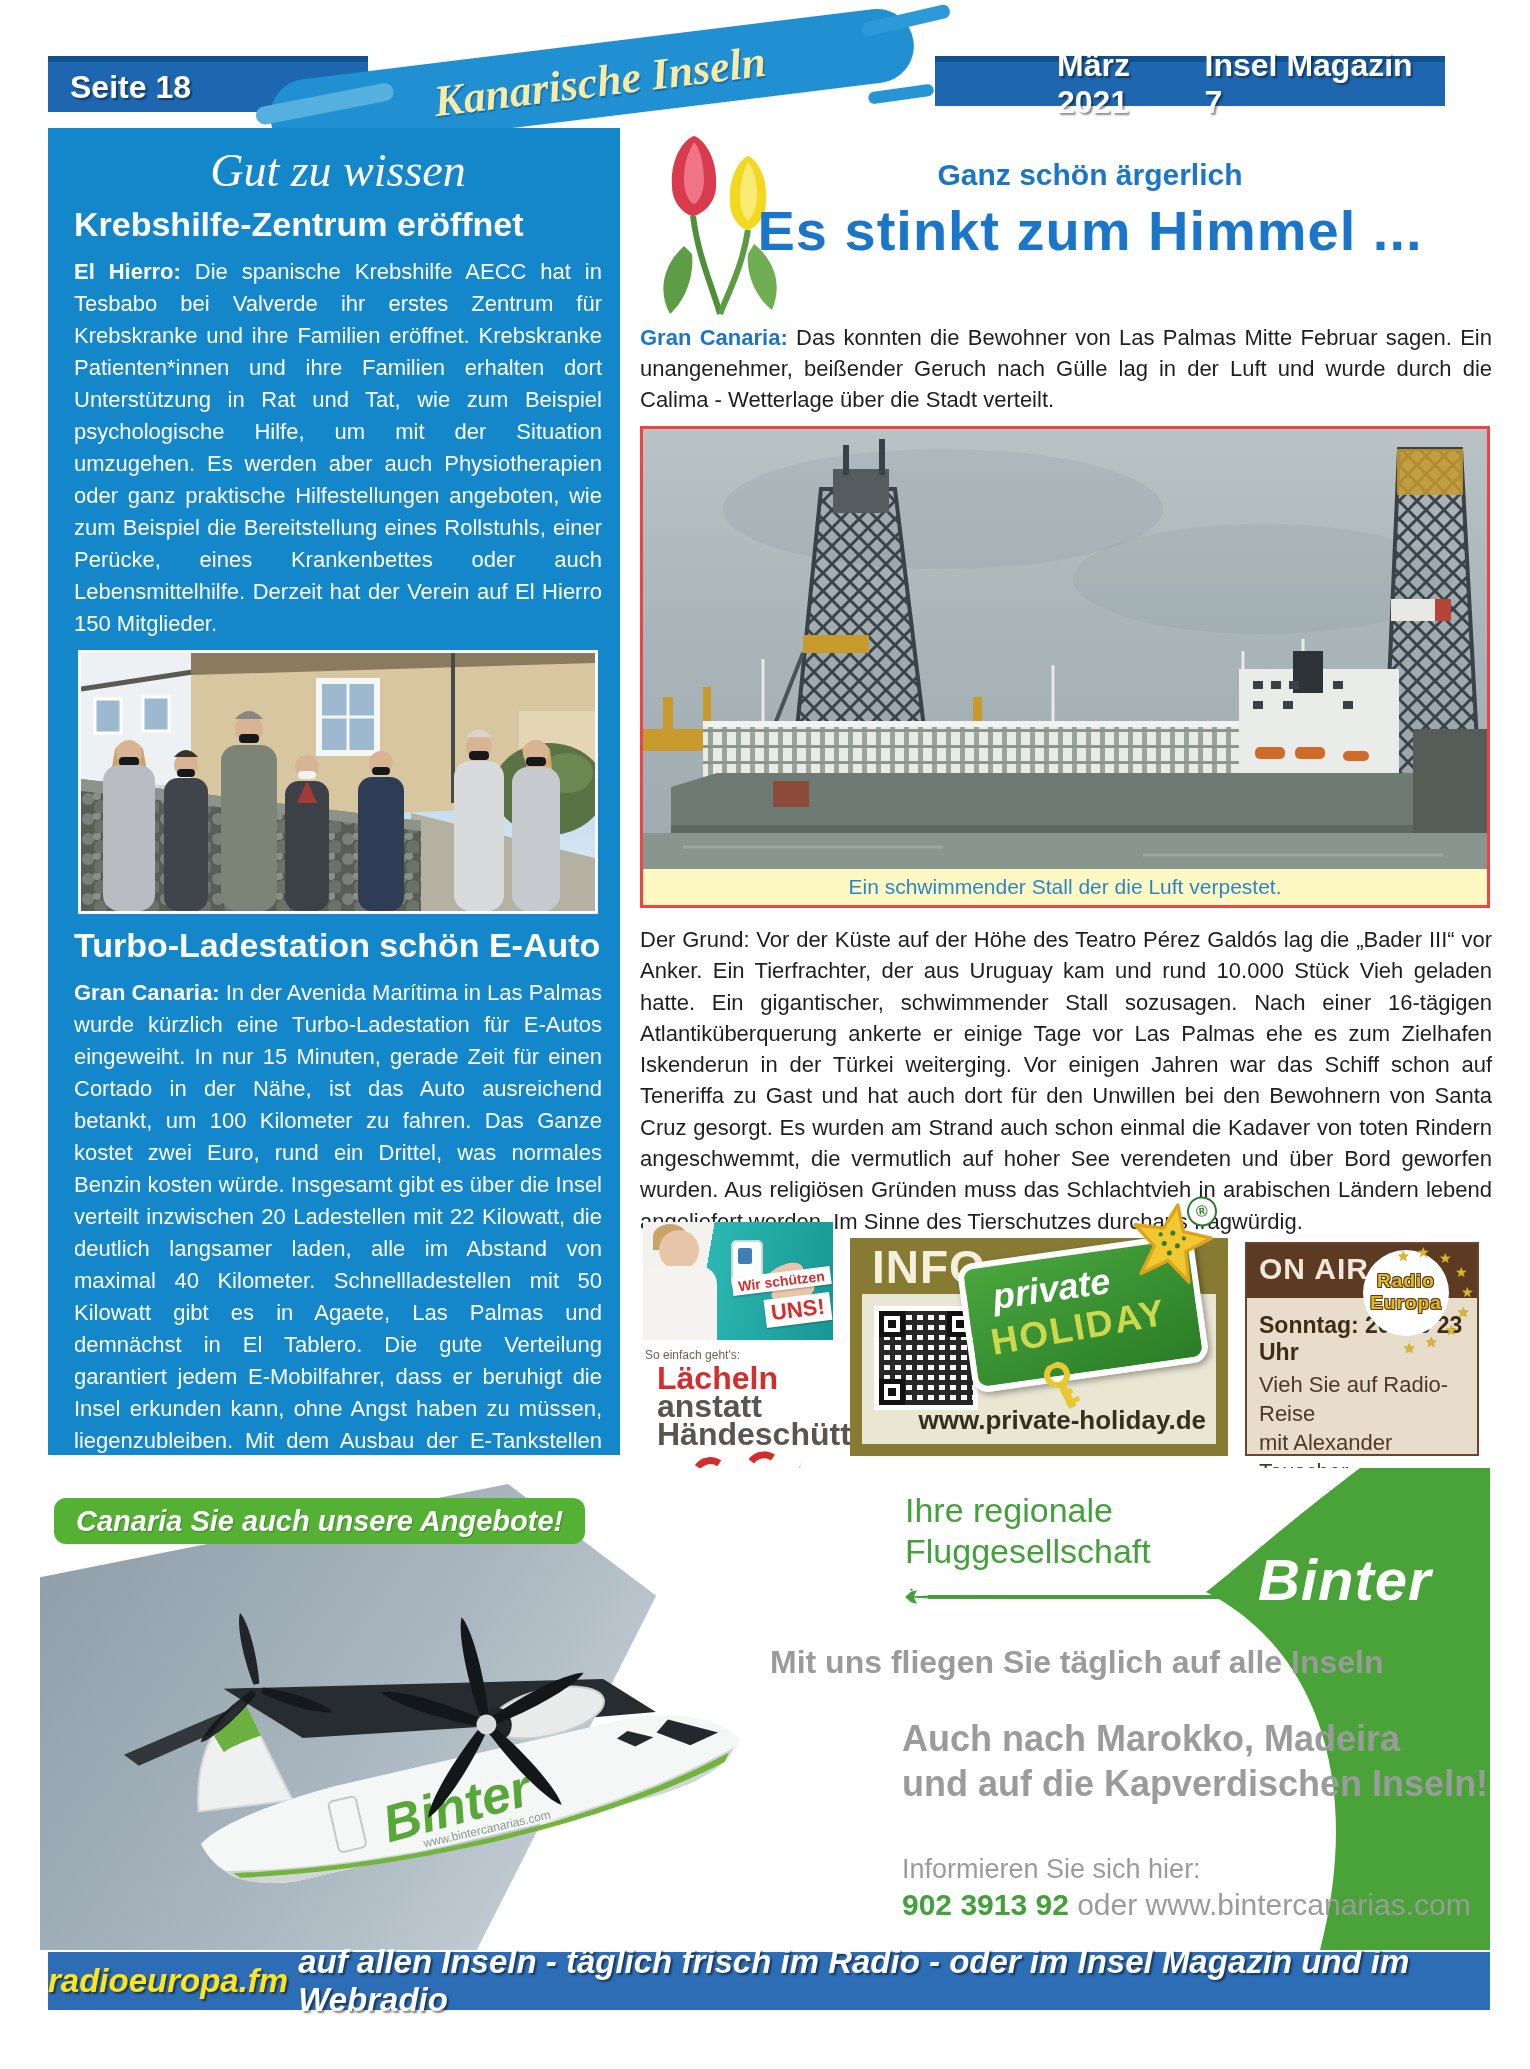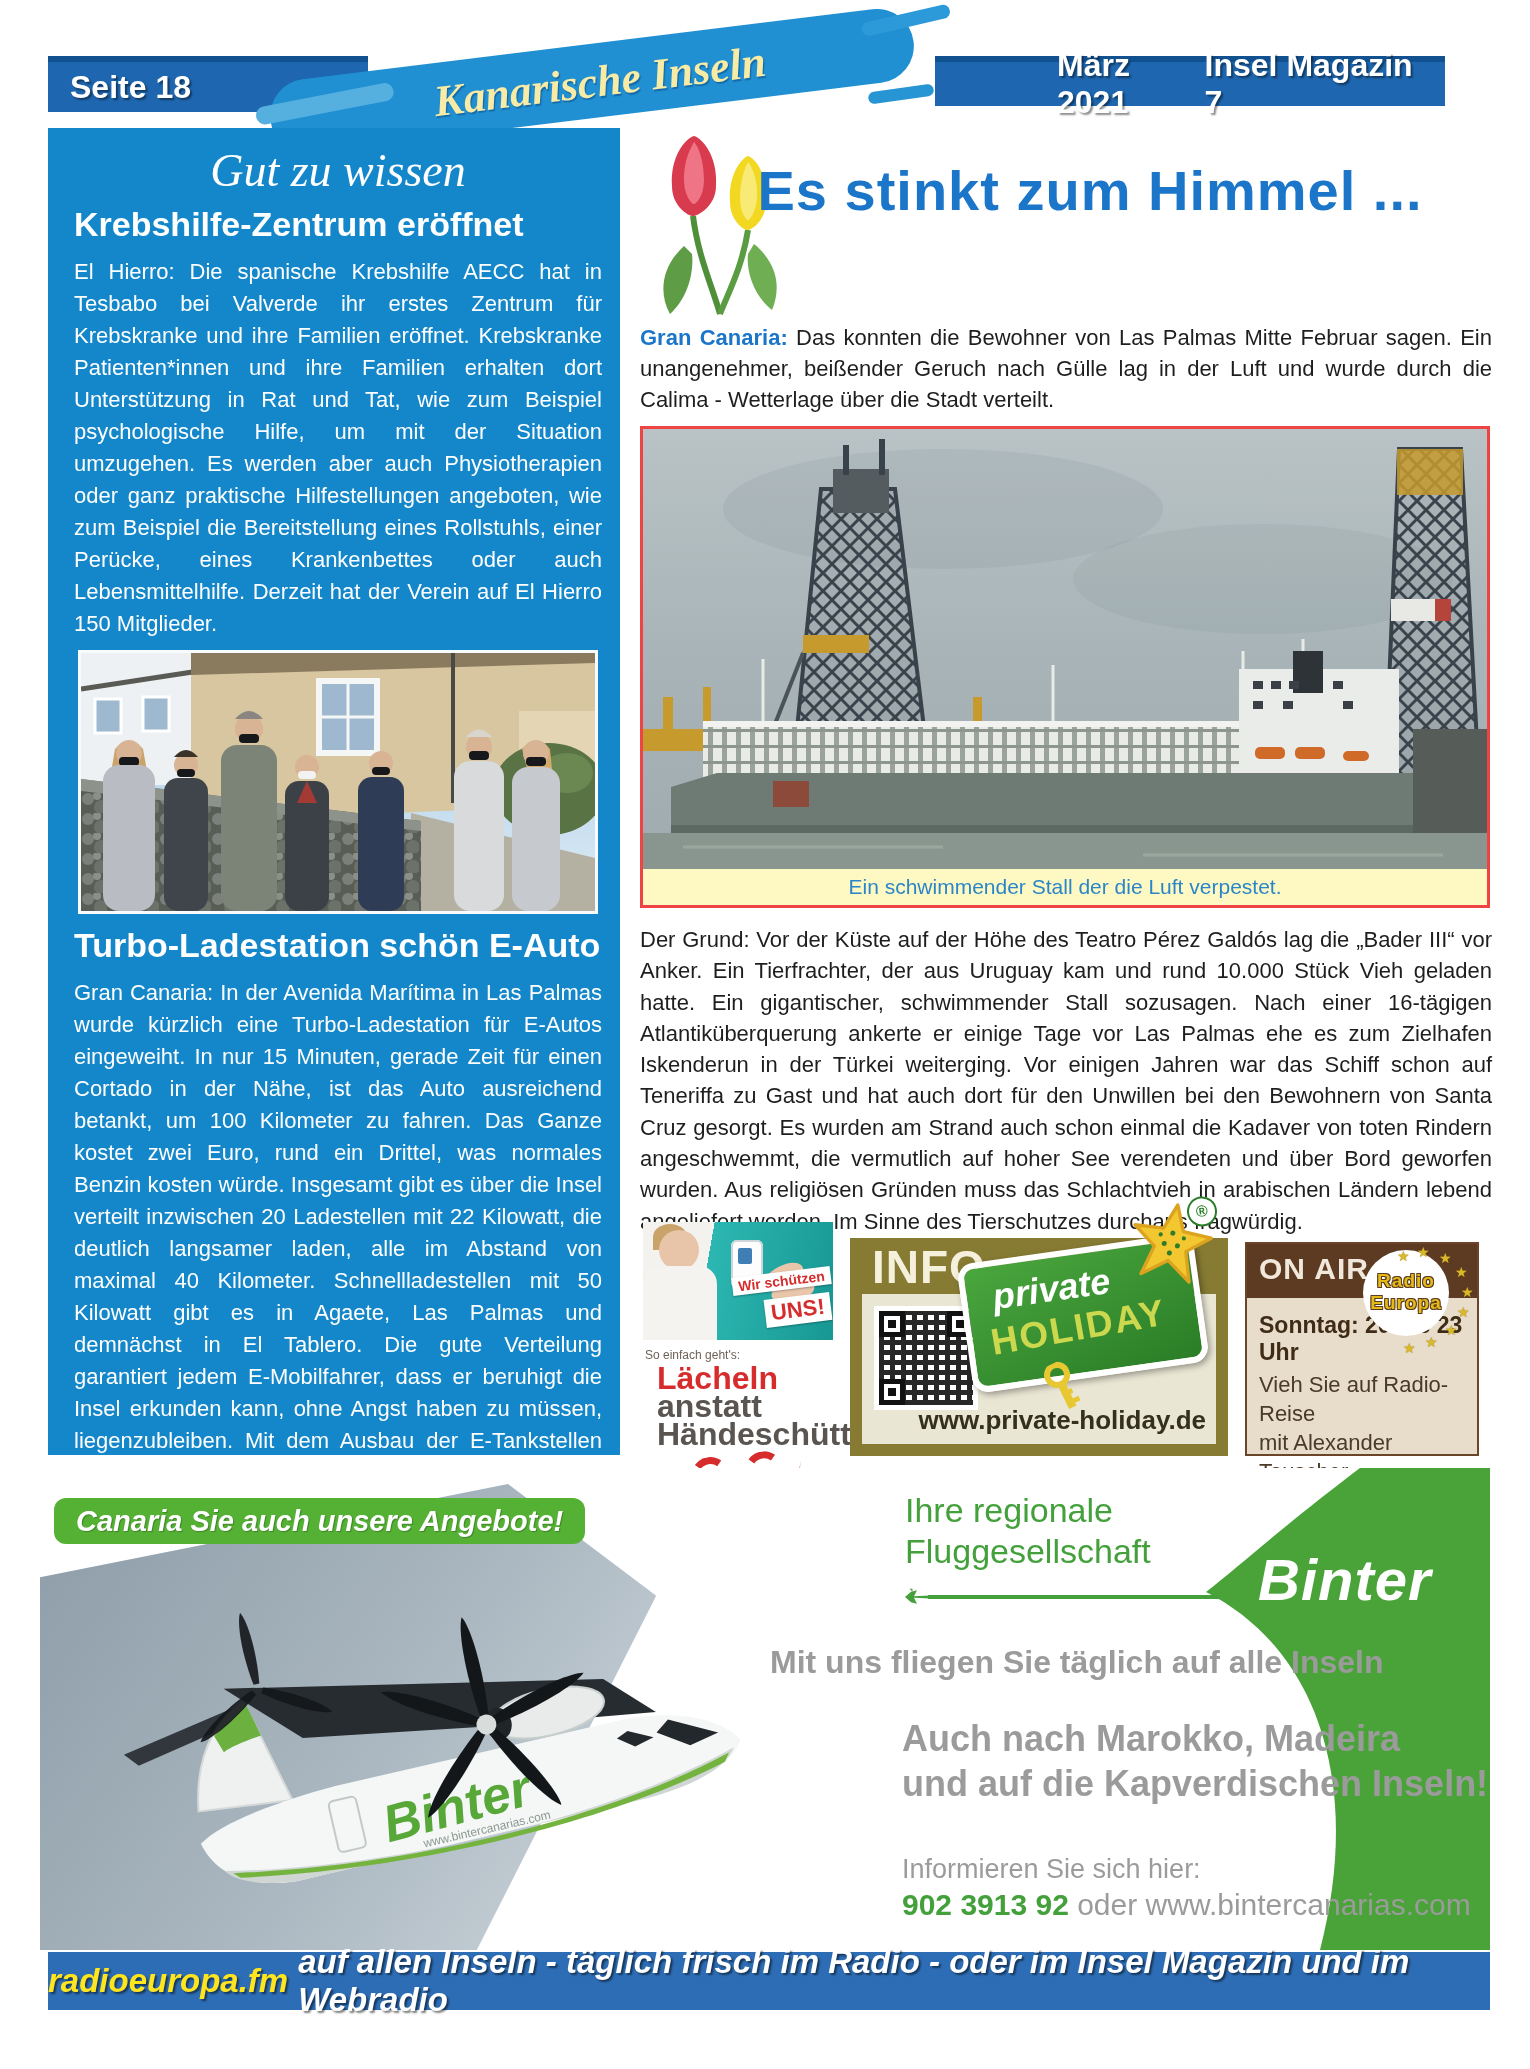--- a/index.html
+++ b/index.html
@@ -25,21 +25,21 @@
          transform:rotate(-7deg);font-family:"Liberation Serif", serif;font-style:italic;
          font-weight:bold;font-size:44px;color:#f7eba6;text-shadow:1px 2px 1px rgba(13,74,134,.55);}
 
   
   .bluebox{position:absolute;left:48px;top:128px;width:572px;height:1327px;background:#1487ca;
            color:#fff;box-sizing:border-box;padding:12px 18px 0 26px;overflow:hidden;}
   .gut{font-family:"Liberation Serif", serif;font-style:italic;font-size:46px;text-align:center;
        margin:4px 0 8px 0;}
   .bluehead{font-size:34px;font-weight:bold;text-align:left;margin:8px 0 12px 0;}
   .bluebody{font-size:22px;line-height:32px;text-align:justify;margin:0 0 10px 0;hyphens:auto;}
-  .bluebody .lead{font-weight:normal;margin-top:16px;}
+  .bluebody .lead{font-weight:bold;margin-top:16px;}
   .photo1{position:relative;width:514px;height:258px;margin:8px auto 12px auto;
           border:3px solid rgba(255,255,255,.9);overflow:hidden;background:#b3d2ea;}
 
   
   .kickwrap{position:absolute;left:690px;top:158px;width:800px;text-align:center;color:#1b75c9;}
   .kicker{font-size:30px;font-weight:bold;margin:0 0 6px 0;}
   .headline{font-size:56px;font-weight:bold;margin:0;letter-spacing:1px;}
   .tulips{position:absolute;left:642px;top:128px;width:152px;height:192px;}
   .intro,.rbody{position:absolute;left:640px;width:852px;font-size:22px;line-height:31px;
           color:#1e1e1e;text-align:justify;hyphens:auto;}
@@ -241,20 +241,21 @@
       <path d="M106,102 C100,140 86,165 78,186" stroke="#5a9c42" stroke-width="6" fill="none"></path>
       <path d="M42,118 C20,138 16,164 28,186 C46,170 52,144 50,126 Z" fill="#5f9c46"></path>
       <path d="M112,116 C134,134 140,158 130,182 C112,168 104,144 106,126 Z" fill="#6fae52"></path>
       <path d="M30,58 C28,28 44,10 52,8 C60,10 76,28 74,58 C74,78 56,88 51,88 C46,88 30,78 30,58 Z" fill="#d83a4e"></path>
       <path d="M42,52 C42,30 50,18 52,14 C56,18 62,32 62,52 C62,68 54,76 52,76 C49,76 42,66 42,52 Z" fill="#ef7485"></path>
       <path d="M88,74 C86,46 100,30 106,28 C113,30 126,46 124,74 C124,92 110,102 106,102 C101,102 88,92 88,74 Z" fill="#f2d820"></path>
       <path d="M98,70 C98,50 104,38 106,34 C110,38 116,52 115,70 C114,84 108,92 106,92 C103,92 98,82 98,70 Z" fill="#f8ea74"></path>
     </svg>
   </div>
   <div class="kickwrap">
+    <div class="kicker">Ganz schön ärgerlich</div>
     <div class="headline">Es stinkt zum Himmel ...</div>
   </div>
   <p class="intro"><span class="lead">Gran Canaria:</span><span> Das konnten die Bewohner von Las Palmas Mitte Februar sagen. Ein unangenehmer, beißender Geruch nach Gülle lag in der Luft und wurde durch die Calima - Wetterlage über die Stadt verteilt.</span></p>
 
   <div class="photo2">
     <div class="art">
       <svg width="844" height="440" viewBox="0 0 844 440">
         <defs>
           <linearGradient id="sky2" x1="0" y1="0" x2="0" y2="1">
             <stop offset="0" stop-color="#b9c3c6"></stop>

